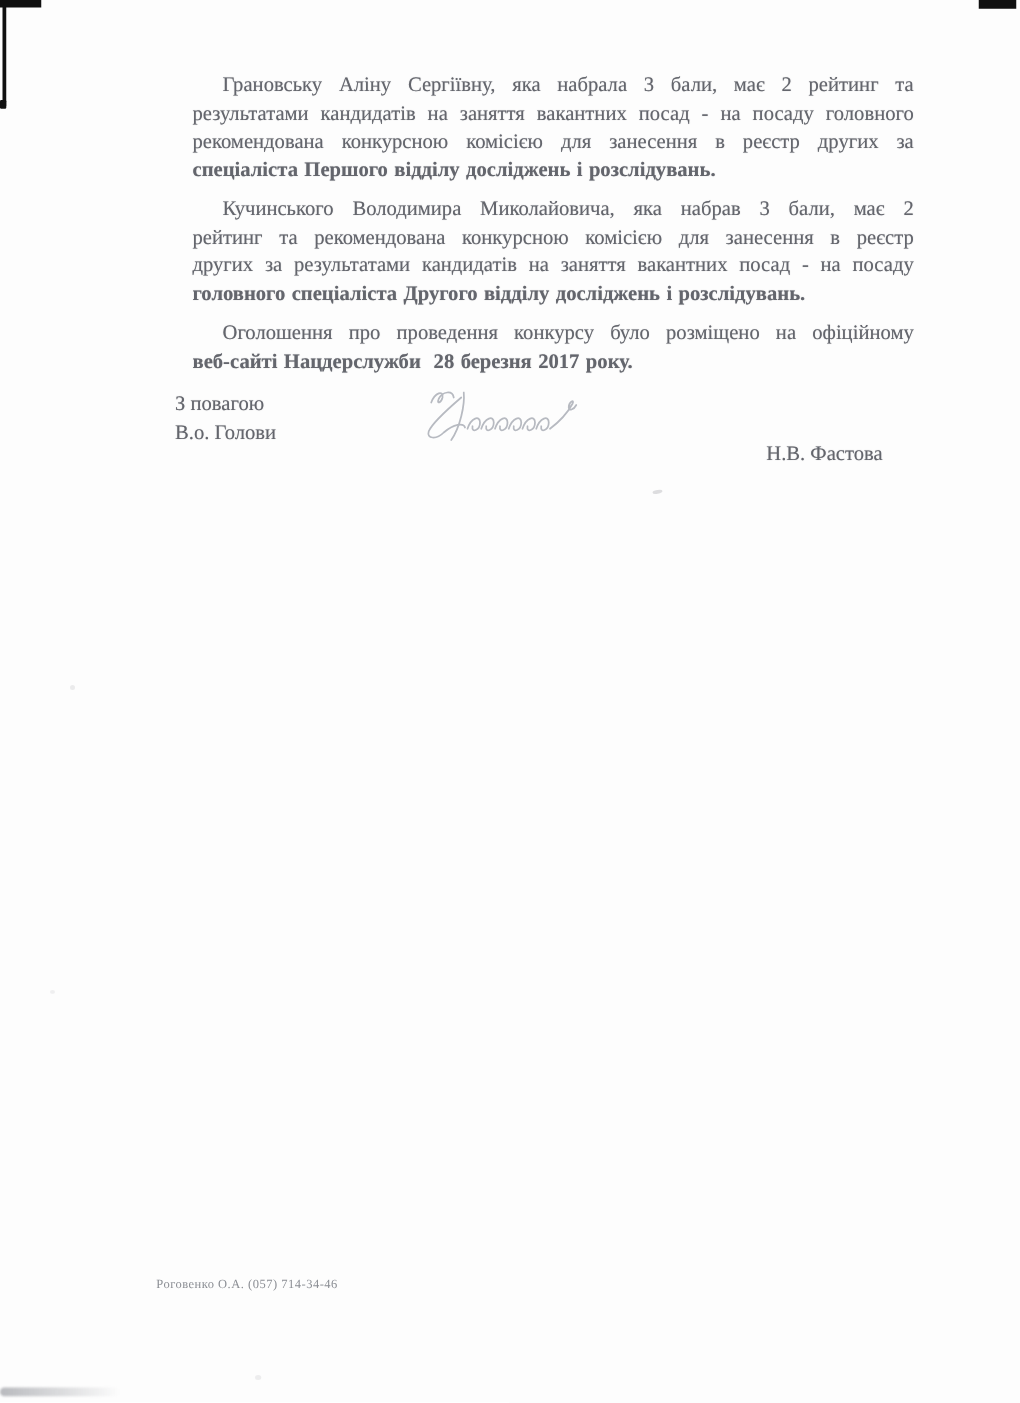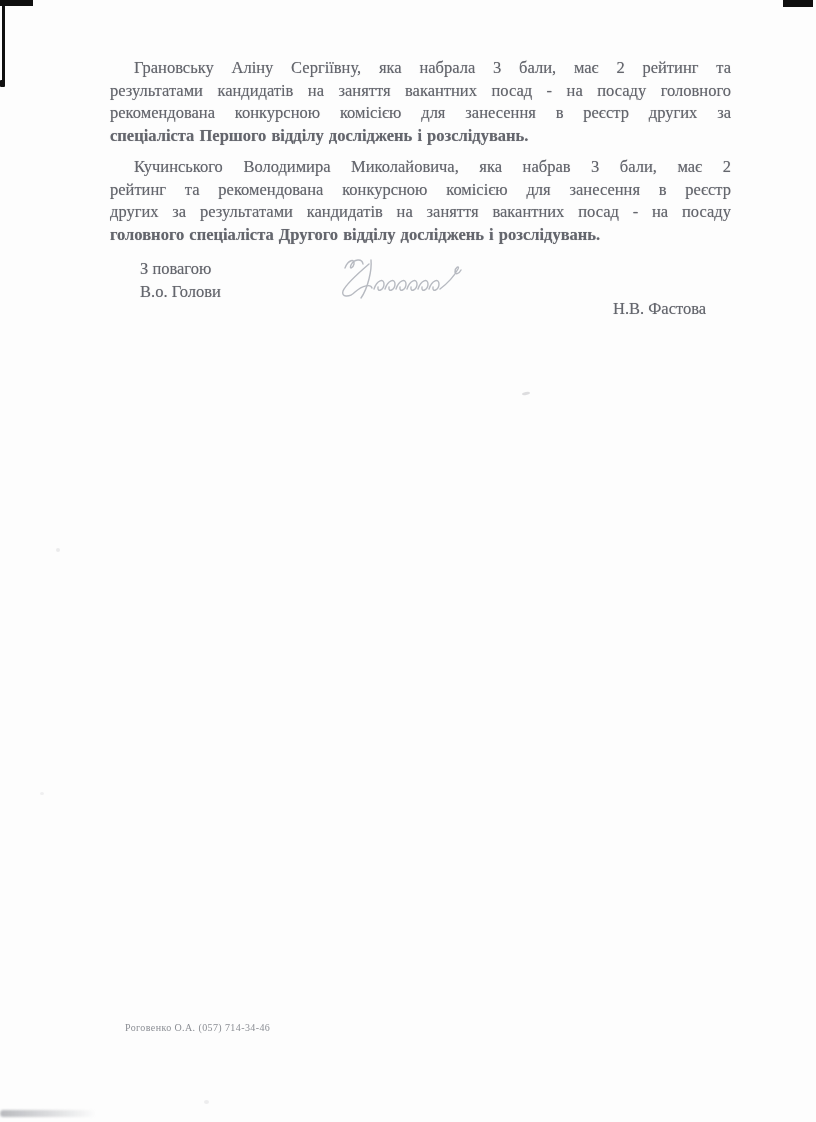--- a/index.html
+++ b/index.html
@@ -30,20 +30,21 @@
     color:var(--body-text);
     font-size:16.5px;line-height:22.5px;
     filter:blur(0.2px);
     text-shadow:0 0 0.7px rgba(100,102,110,0.55);
   }
   .para{margin-bottom:9px;}
   .line{
     text-align:justify;
     text-align-last:justify;
     word-spacing:1px;
+    margin-left:44px;
   }
   .line.first{text-indent:24px;}
   .line.last{text-align-last:left;white-space:pre;font-weight:bold;}
   
   .sig-row{position:relative;margin-top:12px;height:80px;}
   .closing-lines{margin-left:30px;width:200px;}
   .closing-lines div{text-align:right;text-align-last:left;}
   .signature{position:absolute;left:228px;top:-2px;width:126px;height:46px;}
   .signature svg{width:100%;height:100%;display:block;}
   .signer-name{position:absolute;left:503px;top:40px;white-space:pre;color:var(--body-text);}
@@ -85,20 +86,24 @@
           <div class="line">результатами кандидатів на заняття вакантних посад - на посаду головного</div>
           <div class="line">рекомендована конкурсною комісією для занесення в реєстр других за</div>
           <div class="line last">спеціаліста Першого відділу досліджень і розслідувань.</div>
         </div>
         <div class="para">
           <div class="line first">Кучинського Володимира Миколайовича, яка набрав 3 бали, має 2</div>
           <div class="line">рейтинг та рекомендована конкурсною комісією для занесення в реєстр</div>
           <div class="line">других за результатами кандидатів на заняття вакантних посад - на посаду</div>
           <div class="line last">головного спеціаліста Другого відділу досліджень і розслідувань.</div>
         </div>
+        <div class="para">
+          <div class="line first">Оголошення про проведення конкурсу було розміщено на офіційному</div>
+          <div class="line last">веб-сайті Нацдерслужби  28 березня 2017 року.</div>
+        </div>
       </div>
 
     <div class="sig-row">
       <div class="closing-lines">
         <div>З повагою</div>
         <div>В.о. Голови</div>
       </div>
 
       <div class="signature">
         <svg viewBox="0 0 126 46" fill="none" stroke="var(--signature-ink)" stroke-width="1.4" stroke-linecap="round" stroke-linejoin="round">

